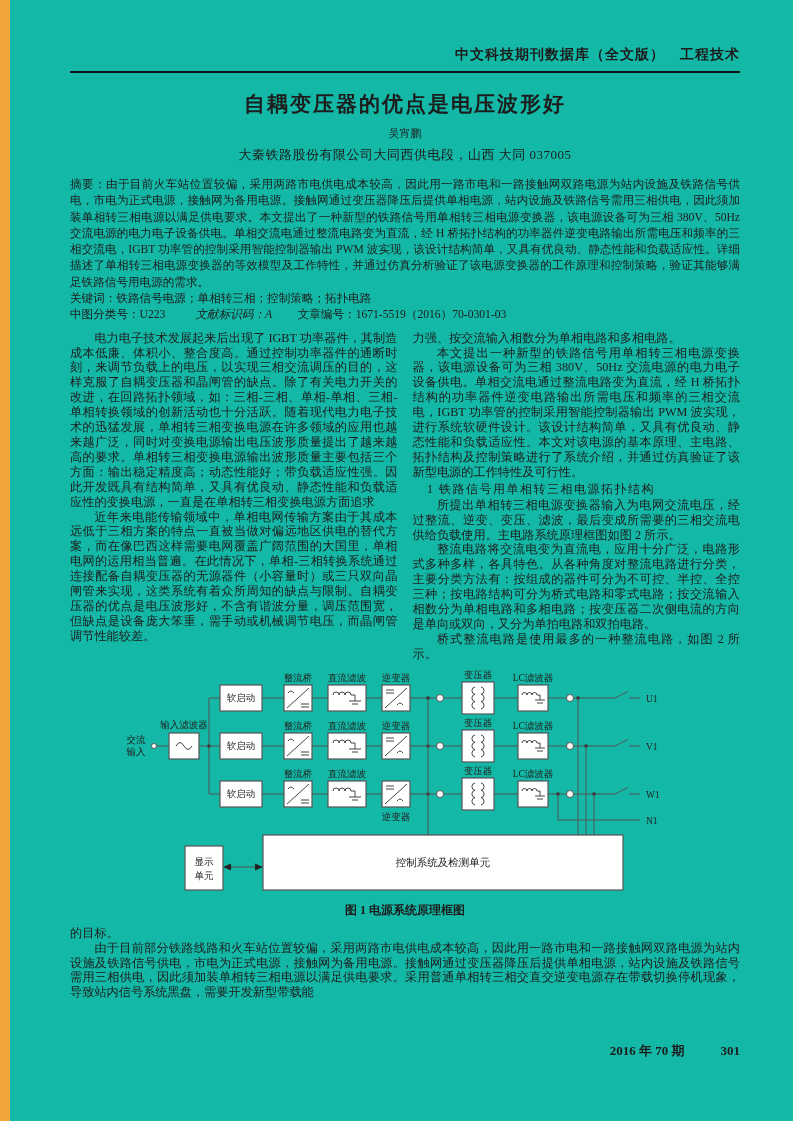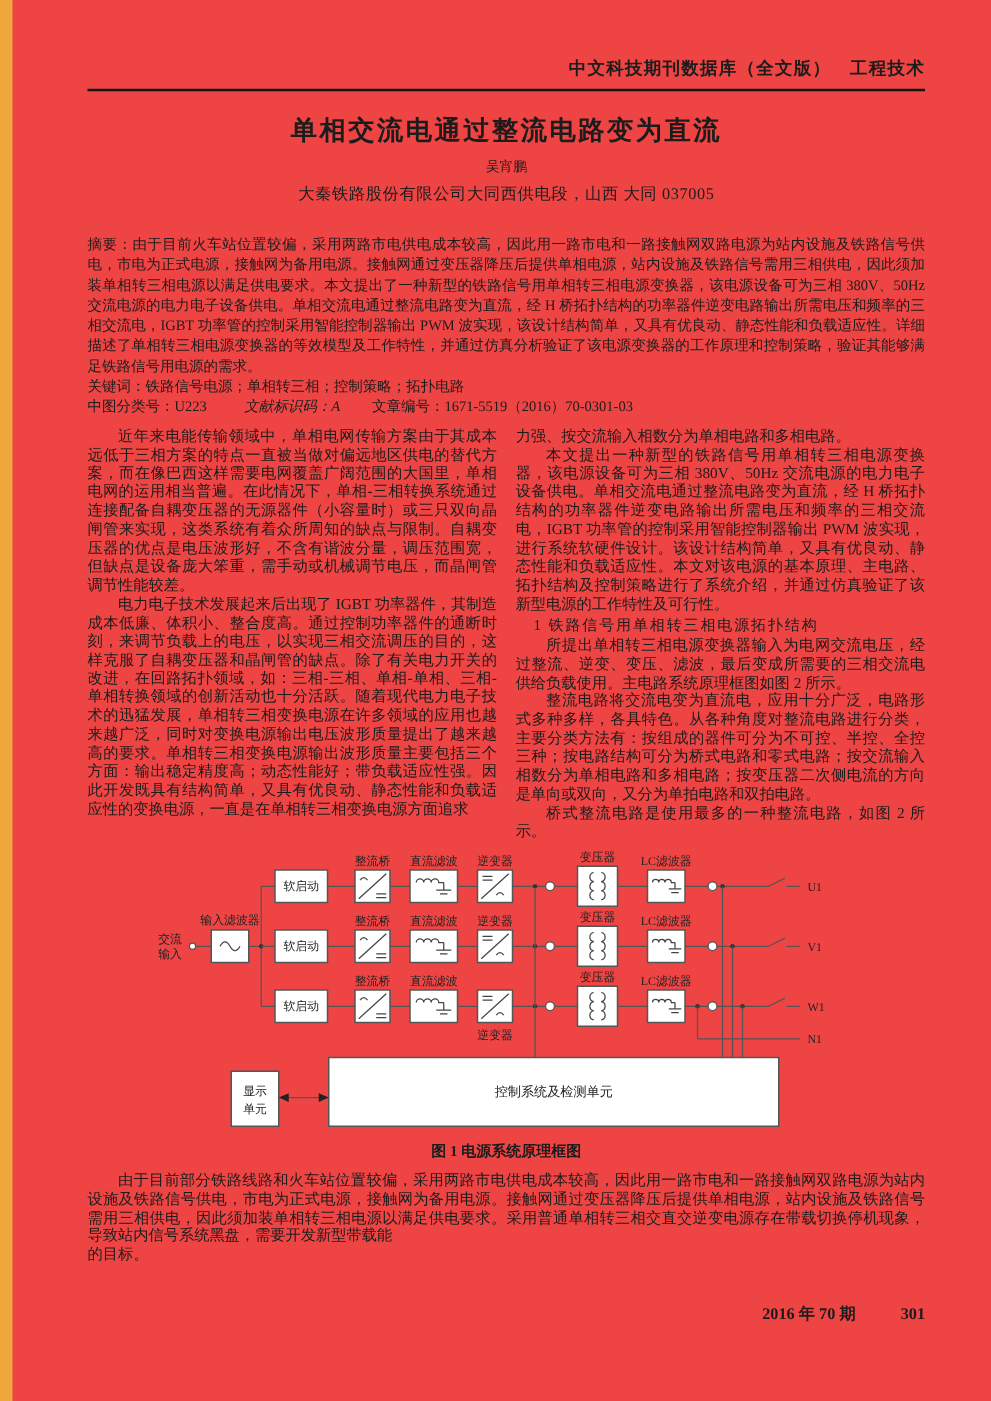--- a/index.html
+++ b/index.html
@@ -1,20 +1,20 @@
 <!DOCTYPE html>
 <html><head>
 <meta charset="utf-8">
 <style>
   * { margin: 0; padding: 0; box-sizing: border-box; }
   html,body { background: #ffffff; }
   .page {
     position: relative;
     width: 793px; height: 1121px;
-    background: #ef4444;
+    background: #14b8a6;
     overflow: hidden;
     font-family: "Liberation Serif", "DejaVu Serif", serif;
     color: #1c1c1c;
   }
   .accent-bar {
     position: absolute; left: 0; top: 0;
     width: 10px; height: 100%;
   }
   .content {
     position: absolute; left: 70px; top: 0;
@@ -28,21 +28,21 @@
     border-bottom: 2px solid #111;
     padding-bottom: 7px;
   }
   .title {
     margin-top: 17px;
     font-size: 21px; font-weight: bold;
     text-align: center; letter-spacing: 2px;
   }
   .author   { margin-top: 8px; font-size: 11px; text-align: center; }
   .affiliation { margin-top: 5px; font-size: 13px; text-align: center; letter-spacing: 0.5px; }
-  .abstract-block { margin-top: 24px; font-size: 11.6px; line-height: 16.3px; text-align: justify; }
+  .abstract-block { margin-top: 13px; font-size: 11.6px; line-height: 16.3px; text-align: justify; }
   .abstract-block p { margin: 0; }
   .cls-line span.pair { white-space: nowrap; }
   .cls-line .gap-a { margin-left: 2.6em; font-style: italic; }
   .cls-line .gap-b { margin-left: 2.2em; }
   .cols { margin-top: 7px; display: flex; gap: 15px; }
   .col { flex: 1 1 0; min-width: 0; }
   .bp {
     font-size: 12.2px; line-height: 14.9px;
     text-align: justify; text-indent: 2em;
   }
@@ -78,34 +78,34 @@
 </head>
 <body>
 
 <div class="page">
   <div class="accent-bar" id="accent-bar" style="background: rgb(240, 166, 58);"></div>
 
   <div class="content">
 
     <div class="header">中文科技期刊数据库（全文版）　工程技术</div>
 
-    <h1 class="title">单相交流电通过整流电路变为直流</h1>
+    <h1 class="title">自耦变压器的优点是电压波形好</h1>
     <div class="author">吴宵鹏</div>
     <div class="affiliation">大秦铁路股份有限公司大同西供电段，山西 大同 037005</div>
 
     <div class="abstract-block">
       <p><span>摘要：</span><span>由于目前火车站位置较偏，采用两路市电供电成本较高，因此用一路市电和一路接触网双路电源为站内设施及铁路信号供电，市电为正式电源，接触网为备用电源。接触网通过变压器降压后提供单相电源，站内设施及铁路信号需用三相供电，因此须加装单相转三相电源以满足供电要求。本文提出了一种新型的铁路信号用单相转三相电源变换器，该电源设备可为三相 380V、50Hz 交流电源的电力电子设备供电。单相交流电通过整流电路变为直流，经 H 桥拓扑结构的功率器件逆变电路输出所需电压和频率的三相交流电，IGBT 功率管的控制采用智能控制器输出 PWM 波实现，该设计结构简单，又具有优良动、静态性能和负载适应性。详细描述了单相转三相电源变换器的等效模型及工作特性，并通过仿真分析验证了该电源变换器的工作原理和控制策略，验证其能够满足铁路信号用电源的需求。</span></p>
       <p><span>关键词：</span><span>铁路信号电源；单相转三相；控制策略；拓扑电路</span></p>
       <p class="cls-line"><span class="pair"><span>中图分类号：</span><span>U223</span></span><span class="pair gap-a"><span>文献标识码：</span><span>A</span></span><span class="pair gap-b"><span>文章编号：</span><span>1671-5519（2016）70-0301-03</span></span></p>
     </div>
 
     <div class="cols">
       <div class="col">
+        <p class="bp">电力电子技术发展起来后出现了 IGBT 功率器件，其制造成本低廉、体积小、整合度高。通过控制功率器件的通断时刻，来调节负载上的电压，以实现三相交流调压的目的，这样克服了自耦变压器和晶闸管的缺点。除了有关电力开关的改进，在回路拓扑领域，如：三相-三相、单相-单相、三相-单相转换领域的创新活动也十分活跃。随着现代电力电子技术的迅猛发展，单相转三相变换电源在许多领域的应用也越来越广泛，同时对变换电源输出电压波形质量提出了越来越高的要求。单相转三相变换电源输出波形质量主要包括三个方面：输出稳定精度高；动态性能好；带负载适应性强。因此开发既具有结构简单，又具有优良动、静态性能和负载适应性的变换电源，一直是在单相转三相变换电源方面追求</p>
         <p class="bp">近年来电能传输领域中，单相电网传输方案由于其成本远低于三相方案的特点一直被当做对偏远地区供电的替代方案，而在像巴西这样需要电网覆盖广阔范围的大国里，单相电网的运用相当普遍。在此情况下，单相-三相转换系统通过连接配备自耦变压器的无源器件（小容量时）或三只双向晶闸管来实现，这类系统有着众所周知的缺点与限制。自耦变压器的优点是电压波形好，不含有谐波分量，调压范围宽，但缺点是设备庞大笨重，需手动或机械调节电压，而晶闸管调节性能较差。</p>
-        <p class="bp">电力电子技术发展起来后出现了 IGBT 功率器件，其制造成本低廉、体积小、整合度高。通过控制功率器件的通断时刻，来调节负载上的电压，以实现三相交流调压的目的，这样克服了自耦变压器和晶闸管的缺点。除了有关电力开关的改进，在回路拓扑领域，如：三相-三相、单相-单相、三相-单相转换领域的创新活动也十分活跃。随着现代电力电子技术的迅猛发展，单相转三相变换电源在许多领域的应用也越来越广泛，同时对变换电源输出电压波形质量提出了越来越高的要求。单相转三相变换电源输出波形质量主要包括三个方面：输出稳定精度高；动态性能好；带负载适应性强。因此开发既具有结构简单，又具有优良动、静态性能和负载适应性的变换电源，一直是在单相转三相变换电源方面追求</p>
       </div>
       <div class="col">
         <p class="bp noindent">力强、按交流输入相数分为单相电路和多相电路。</p>
         <p class="bp">本文提出一种新型的铁路信号用单相转三相电源变换器，该电源设备可为三相 380V、50Hz 交流电源的电力电子设备供电。单相交流电通过整流电路变为直流，经 H 桥拓扑结构的功率器件逆变电路输出所需电压和频率的三相交流电，IGBT 功率管的控制采用智能控制器输出 PWM 波实现，进行系统软硬件设计。该设计结构简单，又具有优良动、静态性能和负载适应性。本文对该电源的基本原理、主电路、拓扑结构及控制策略进行了系统介绍，并通过仿真验证了该新型电源的工作特性及可行性。</p>
         <p class="bh">1 铁路信号用单相转三相电源拓扑结构</p>
         <p class="bp">所提出单相转三相电源变换器输入为电网交流电压，经过整流、逆变、变压、滤波，最后变成所需要的三相交流电供给负载使用。主电路系统原理框图如图 2 所示。</p>
         <p class="bp">整流电路将交流电变为直流电，应用十分广泛，电路形式多种多样，各具特色。从各种角度对整流电路进行分类，主要分类方法有：按组成的器件可分为不可控、半控、全控三种；按电路结构可分为桥式电路和零式电路；按交流输入相数分为单相电路和多相电路；按变压器二次侧电流的方向是单向或双向，又分为单拍电路和双拍电路。</p>
         <p class="bp">桥式整流电路是使用最多的一种整流电路，如图 2 所示。</p>
       </div>
     </div>
@@ -263,22 +263,22 @@
         <text class="dg-text dg-text-c" x="134" y="211">单元</text>
         <line class="dg-line" x1="156" y1="199" x2="190" y2="199"></line>
         <polygon class="dg-arrow" points="153,199 161,195.5 161,202.5"></polygon>
         <polygon class="dg-arrow" points="193,199 185,195.5 185,202.5"></polygon>
       </svg>
       <div class="fig-caption">图 1  电源系统原理框图</div>
     </div>
 
     <div class="cols">
       <div class="col">
+        <p class="bp noindent">的目标。</p>
         <p class="bp">由于目前部分铁路线路和火车站位置较偏，采用两路市电供电成本较高，因此用一路市电和一路接触网双路电源为站内设施及铁路信号供电，市电为正式电源，接触网为备用电源。接触网通过变压器降压后提供单相电源，站内设施及铁路信号需用三相供电，因此须加装单相转三相电源以满足供电要求。采用普通单相转三相交直交逆变电源存在带载切换停机现象，导致站内信号系统黑盘，需要开发新型带载能</p>
-        <p class="bp noindent">的目标。</p>
       </div>
     </div>
 
   </div>
 
   <div class="footer">
     <span>2016 年 70 期</span><span class="pgno">301</span>
   </div>
 </div>
 

